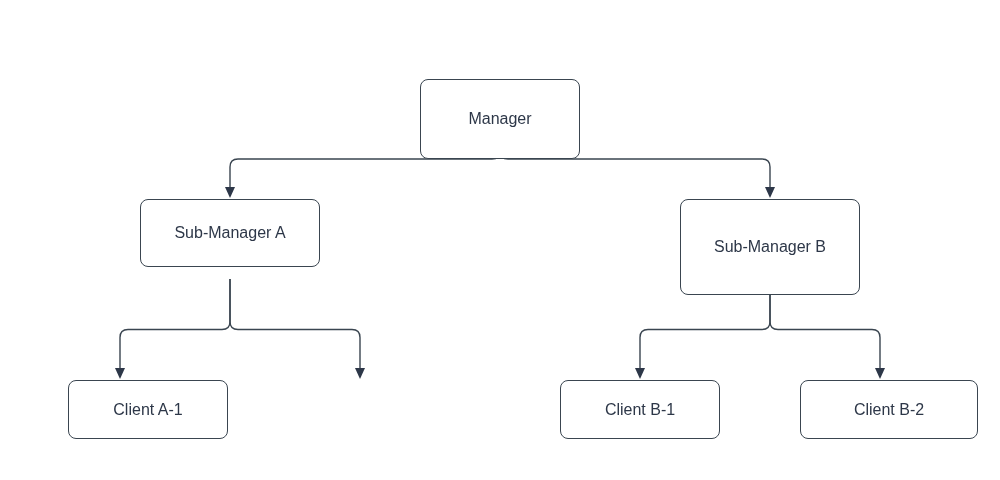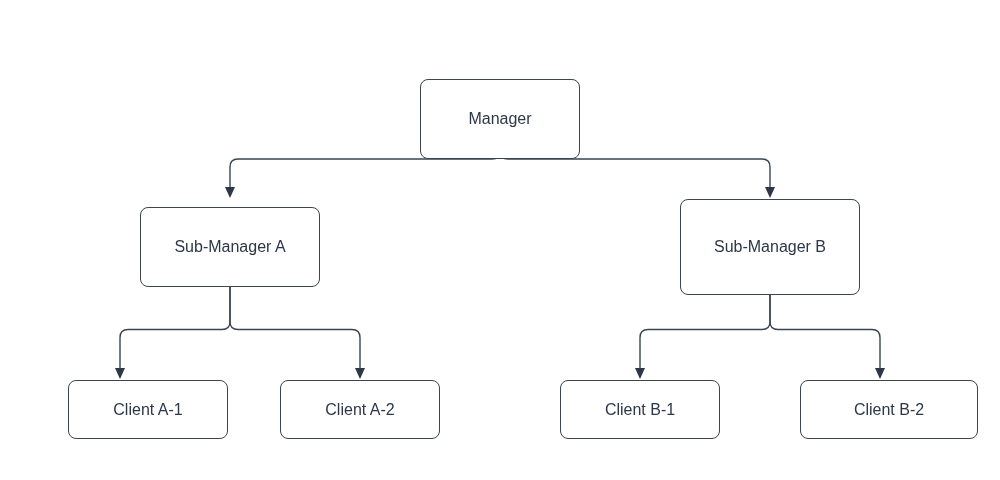--- a/index.html
+++ b/index.html
@@ -56,31 +56,28 @@
       <polygon points="355,368 365,368 360,379" fill="#2d3748"></polygon>
       <path d="M 770 279 L 770 321.5 Q 770 329.5 762 329.5 L 648 329.5 Q 640 329.5 640 337.5 L 640 369" fill="none" stroke="#3a4550" stroke-width="1.4"></path>
       <polygon points="635,368 645,368 640,379" fill="#2d3748"></polygon>
       <path d="M 770 279 L 770 321.5 Q 770 329.5 778 329.5 L 872 329.5 Q 880 329.5 880 337.5 L 880 369" fill="none" stroke="#3a4550" stroke-width="1.4"></path>
       <polygon points="875,368 885,368 880,379" fill="#2d3748"></polygon>
     </svg>
 
 <div class="node" style="left: 420px; top: 39px; width: 160px; height: 80px; margin-top: 40px;">
       <span class="label">Manager</span>
     </div>
-    <div class="node" style="left: 140px; top: 199px; width: 180px; height: 80px; margin-top: 8px;">
+    <div class="node" style="left: 140px; top: 199px; width: 180px; height: 68px;">
       <span class="label">Sub-Manager A</span>
     </div>
     <div class="node" style="left: 680px; top: 199px; width: 180px; height: 96px;">
       <span class="label">Sub-Manager B</span>
     </div>
     <div class="node" style="left: 40px; top: 380px; width: 160px; height: 59px; margin-left: 28px;">
       <span class="label">Client A-1</span>
-    </div>
-    <div class="node" style="left: 280px; top: 380px; width: 160px; height: 59px;">
-      <span class="label">Client A-2</span>
     </div>
     <div class="node" style="left: 560px; top: 380px; width: 160px; height: 59px;">
       <span class="label">Client B-1</span>
     </div>
     <div class="node" style="left: 800px; top: 380px; width: 178px; height: 59px;">
       <span class="label">Client B-2</span>
     </div>
   </div>
 
 </body></html>

